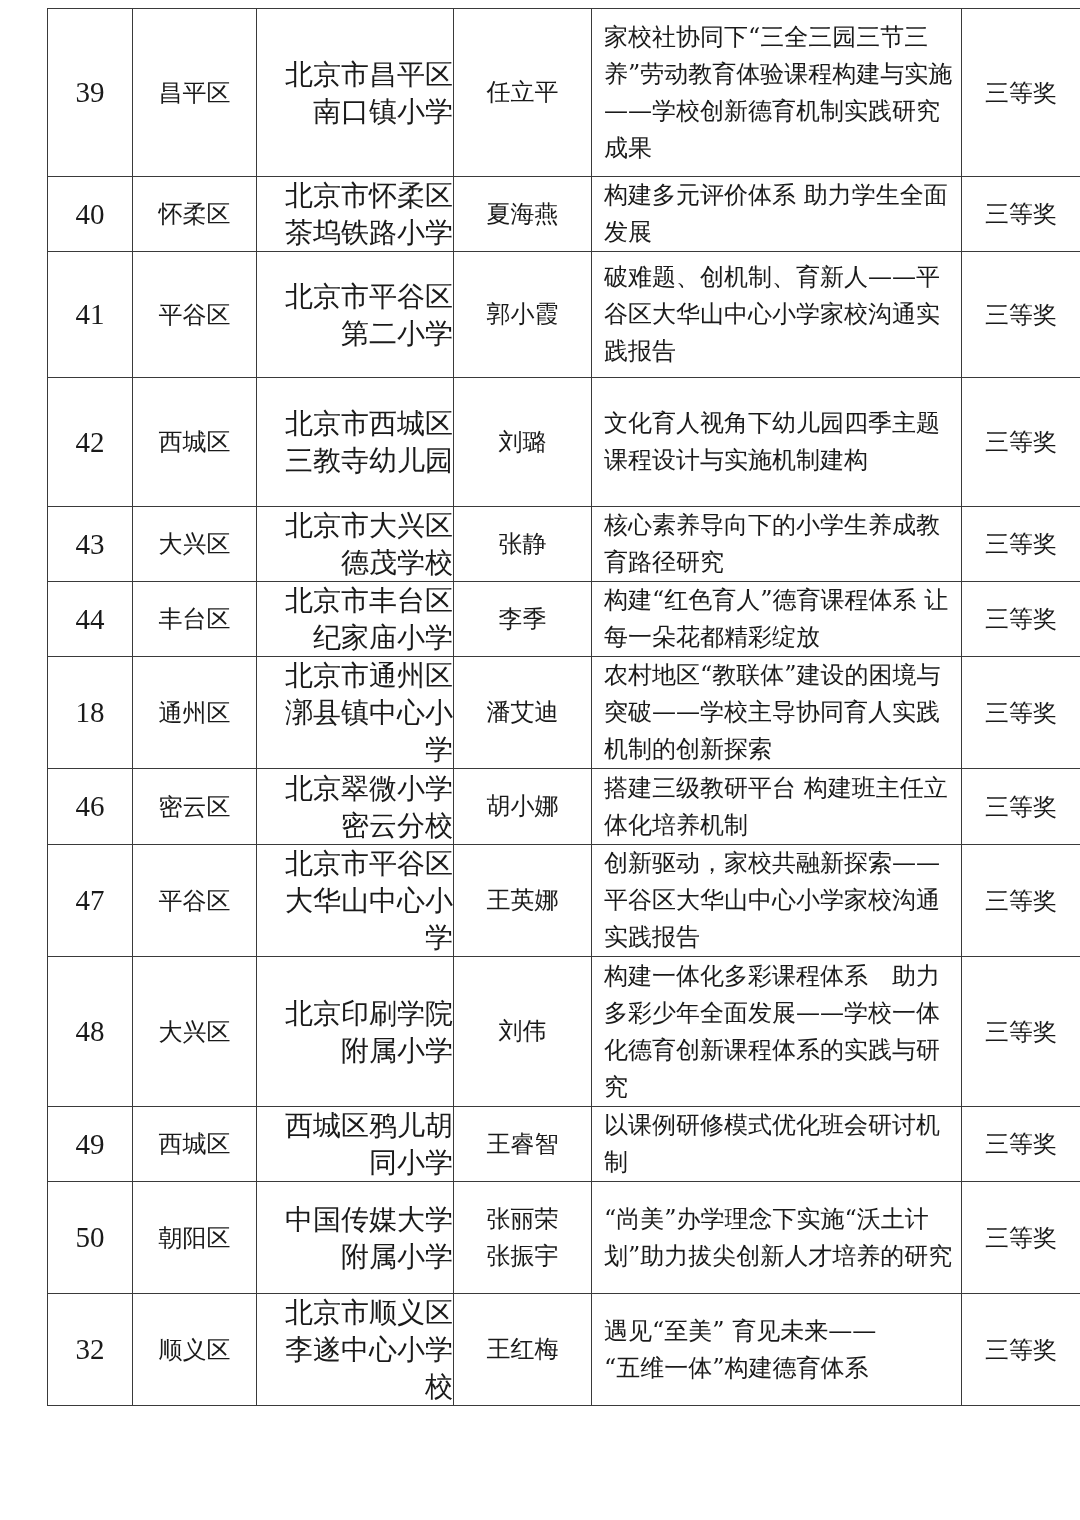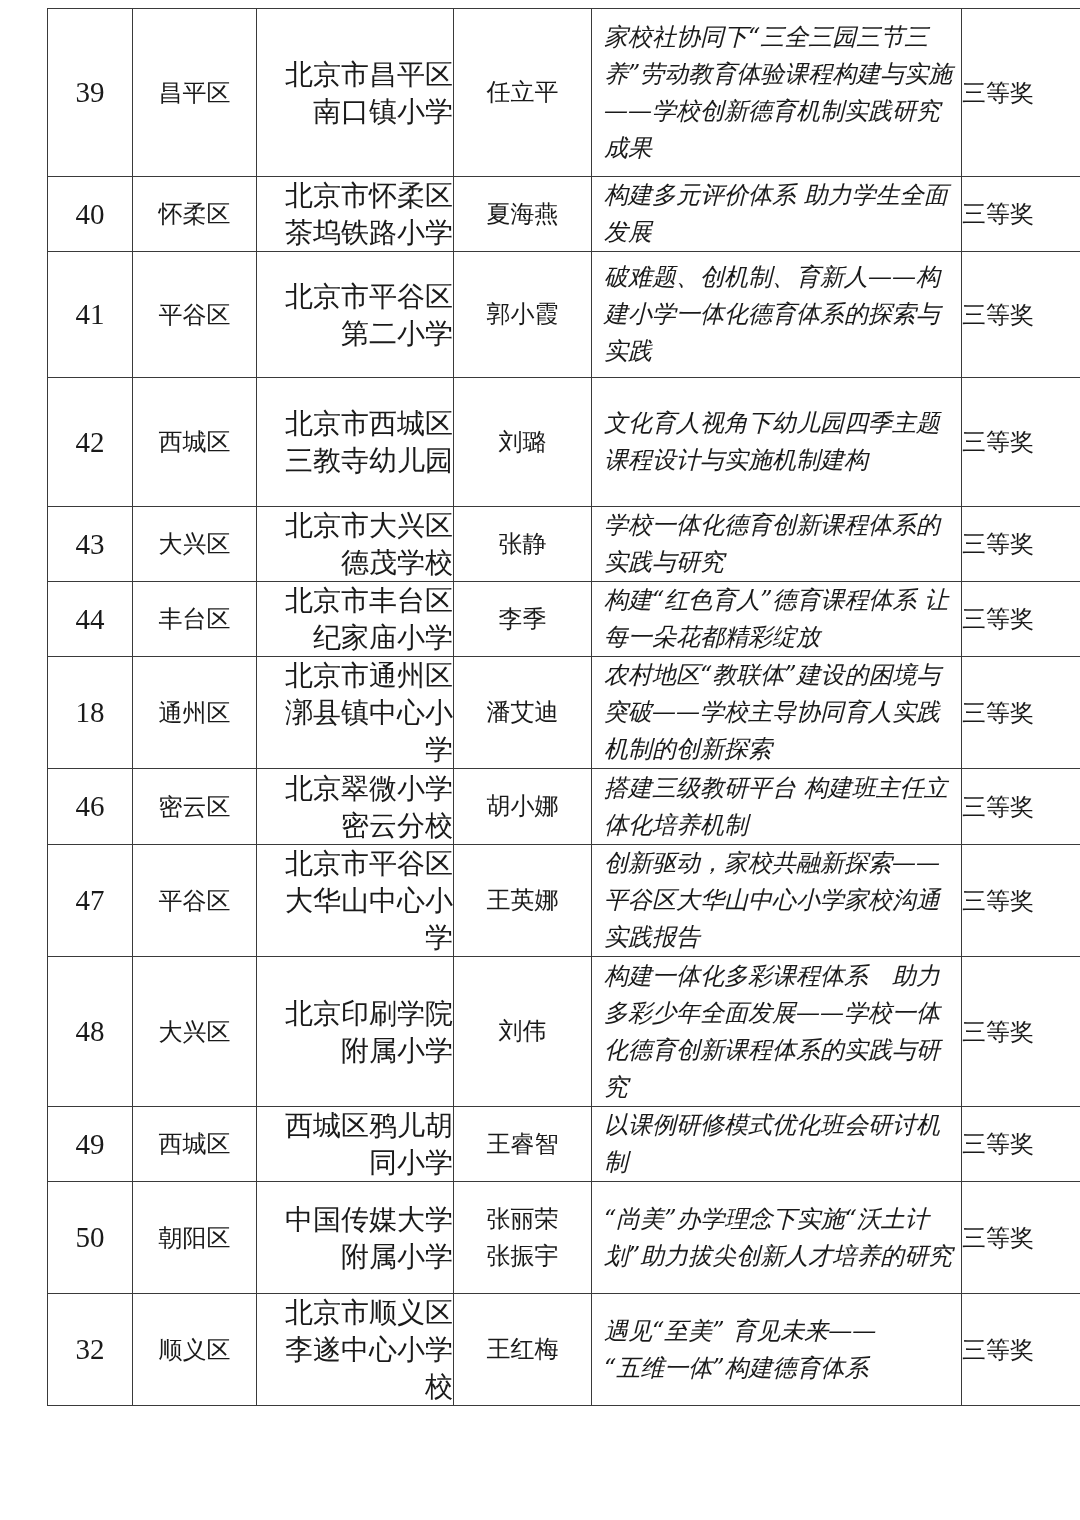--- a/index.html
+++ b/index.html
@@ -5,22 +5,22 @@
   html, body { margin: 0; padding: 0; background: #ffffff; }
   body { width: 1080px; height: 1520px; position: relative; overflow: hidden;
          font-family: "DejaVu Serif", "Liberation Serif", serif; color: #1a1a1a; }
   table.awards { position: absolute; left: 47px; top: 8px; border-collapse: collapse;
                  table-layout: fixed; width: 995px; }
   table.awards td { border: 1.5px solid #3a3a3a; padding: 0; vertical-align: middle; }
   td.c-no { width: 84px; text-align: center; font-family: "Liberation Serif", serif; font-size: 29px; }
   td.c-district { width: 123px; text-align: center; font-size: 24px; }
   td.c-school { width: 184px; text-align: right; font-size: 28px; line-height: 37px; padding-left: 12px !important; }
   td.c-person { width: 137px; text-align: center; font-size: 24px; line-height: 37px; }
-  td.c-title { width: 349px; text-align: left; font-size: 24px; line-height: 37px; padding-left: 12px !important; padding-right: 8px !important; font-style: italic; }
-  td.c-award { width: 118px; text-align: left; font-size: 24px; }
+  td.c-title { width: 349px; text-align: left; font-size: 24px; line-height: 37px; padding-left: 12px !important; padding-right: 8px !important; }
+  td.c-award { width: 118px; text-align: center; font-size: 24px; }
   .cell-text { display: block; white-space: pre-wrap; word-break: break-all; }
 </style>
 </head>
 <body>
 
 <table class="awards">
   <tbody id="tbody">
       <tr style="height: 168px;">
         <td class="c-no">
           <span class="cell-text">39</span>
@@ -71,21 +71,21 @@
           <span class="cell-text">平谷区</span>
         </td>
         <td class="c-school">
           <span class="cell-text">北京市平谷区
 第二小学</span>
         </td>
         <td class="c-person">
           <span class="cell-text">郭小霞</span>
         </td>
         <td class="c-title">
-          <span class="cell-text">破难题、创机制、育新人——构建小学一体化德育体系的探索与实践</span>
+          <span class="cell-text">破难题、创机制、育新人——平谷区大华山中心小学家校沟通实践报告</span>
         </td>
         <td class="c-award">
           <span class="cell-text">三等奖</span>
         </td>
       </tr>
       <tr style="height: 129px;">
         <td class="c-no">
           <span class="cell-text">42</span>
         </td>
         <td class="c-district">
@@ -113,21 +113,21 @@
           <span class="cell-text">大兴区</span>
         </td>
         <td class="c-school">
           <span class="cell-text">北京市大兴区
 德茂学校</span>
         </td>
         <td class="c-person">
           <span class="cell-text">张静</span>
         </td>
         <td class="c-title">
-          <span class="cell-text">学校一体化德育创新课程体系的实践与研究</span>
+          <span class="cell-text">核心素养导向下的小学生养成教育路径研究</span>
         </td>
         <td class="c-award">
           <span class="cell-text">三等奖</span>
         </td>
       </tr>
       <tr style="height: 75px;">
         <td class="c-no">
           <span class="cell-text">44</span>
         </td>
         <td class="c-district">

